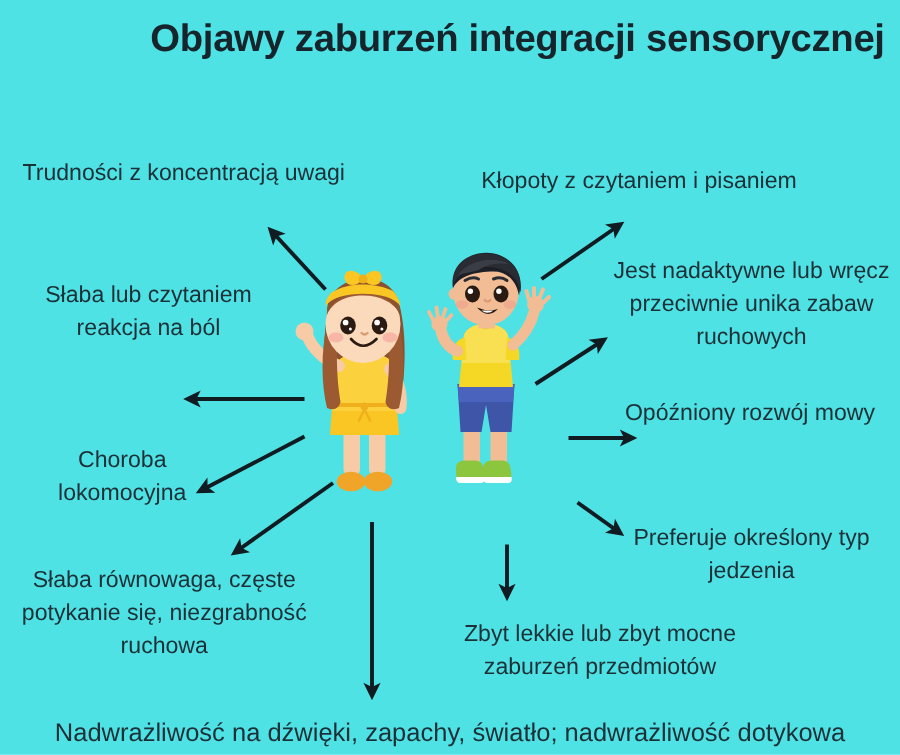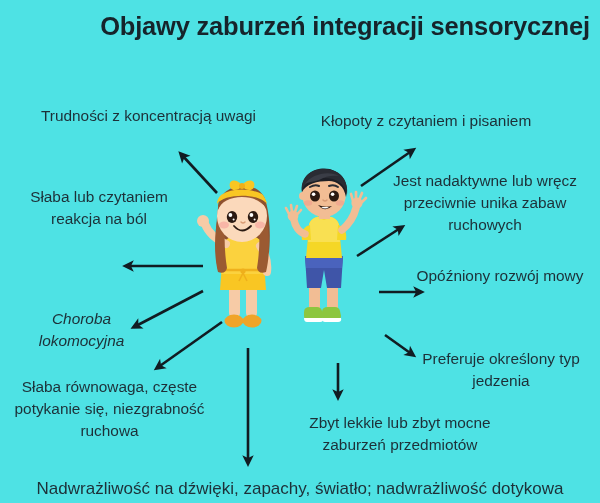--- a/index.html
+++ b/index.html
@@ -59,31 +59,31 @@
   }
   .kid-svg { display: block; }
 </style>
 </head>
 <body>
 
 <div id="infographic">
 
   <div id="title">Objawy zaburzeń integracji sensorycznej</div>
 
-  <div class="label" style="left:10px; top:105px; width:225px;margin-left:26px;">Trudności z koncentracją uwagi</div>
+  <div class="label" style="left:10px; top:105px; width:225px;">Trudności z koncentracją uwagi</div>
 
   <div class="label" style="left:4px; top:186px; width:190px;">Słaba lub czytaniem reakcja na ból</div>
 
-  <div class="label" style="left:14px; top:308px; width:135px;font-style:italic;">Choroba lokomocyjna</div>
+  <div class="label" style="left:14px; top:296px; width:135px;">Choroba lokomocyjna</div>
 
   <div class="label" style="left:296px; top:110px; width:260px;">Kłopoty z czytaniem i pisaniem</div>
 
   <div class="label" style="left:2px; top:376px; width:215px;">Słaba równowaga, częste potykanie się, niezgrabność ruchowa</div>
 
-  <div class="label" style="left:392px; top:170px; width:186px;">Jest nadaktywne lub wręcz przeciwnie unika zabaw ruchowych</div>
+  <div class="label" style="left:408px; top:170px; width:186px;">Jest nadaktywne lub wręcz przeciwnie unika zabaw ruchowych</div>
 
   <div class="label" style="left:412px; top:348px; width:178px;">Preferuje określony typ jedzenia</div>
 
   <div class="label" style="left:414px; top:265px; width:172px;">Opóźniony rozwój mowy</div>
 
   <div class="label" style="left:285px; top:412px; width:230px;">Zbyt lekkie lub zbyt mocne zaburzeń przedmiotów</div>
 
   <div class="label big" style="left:0px; top:477px; width:600px;">Nadwrażliwość na dźwięki, zapachy, światło; nadwrażliwość dotykowa</div>
 
   <svg id="arrow-layer" viewBox="0 0 600 503">

